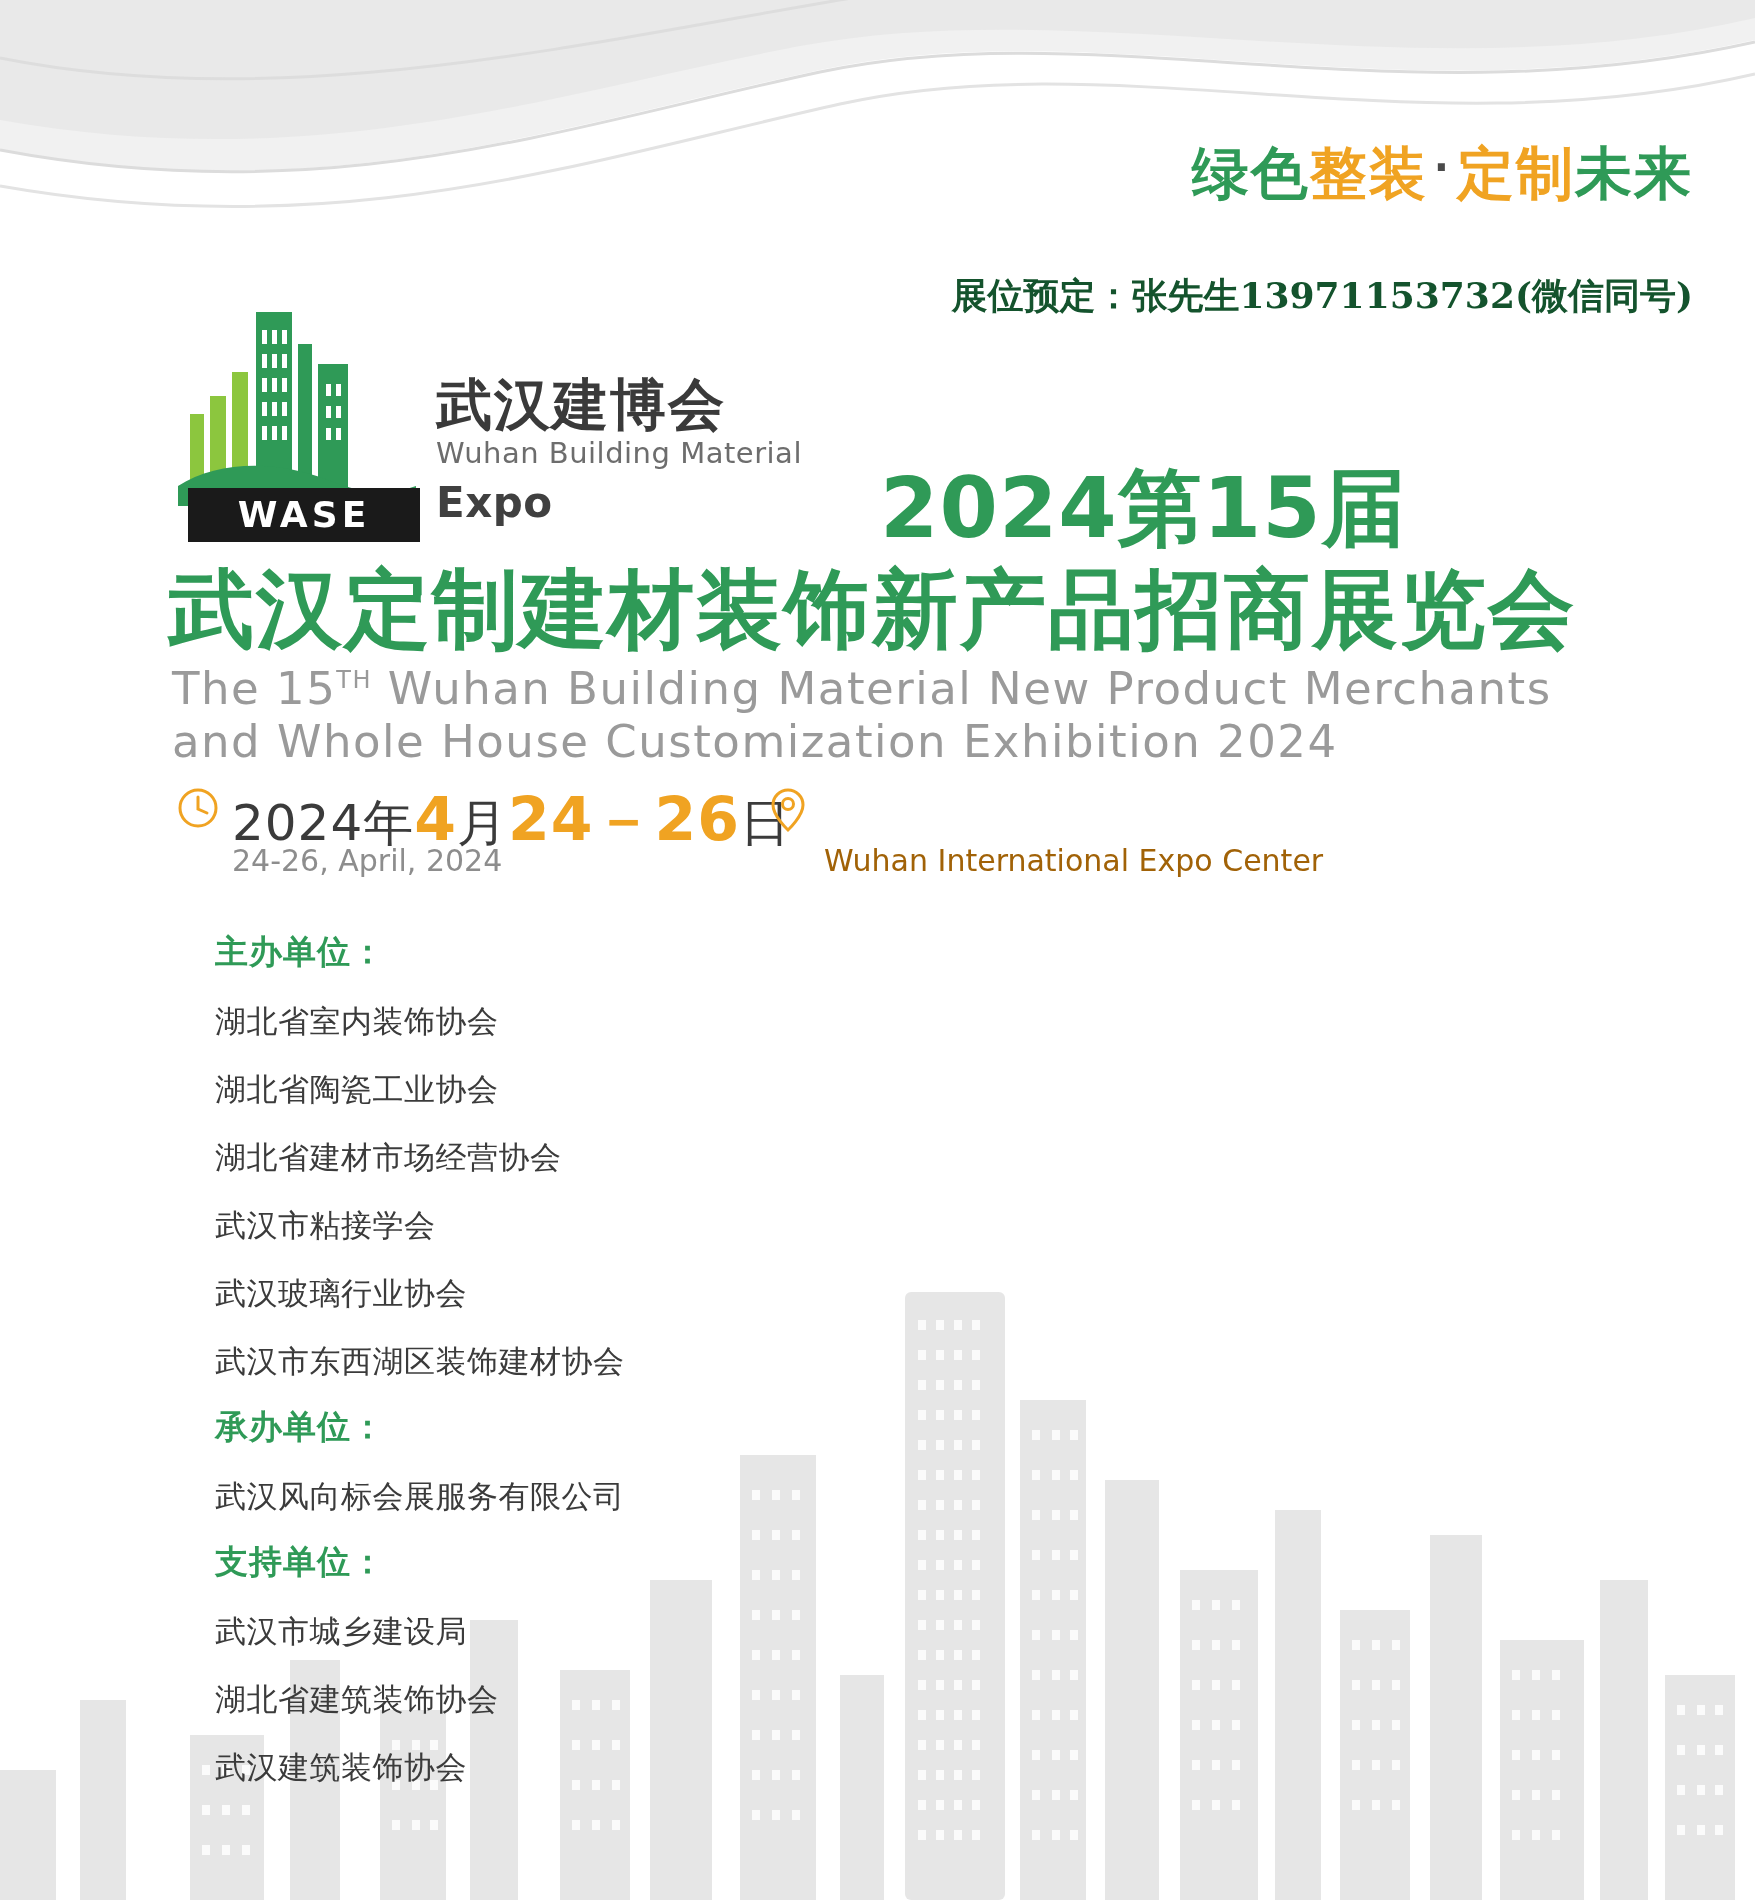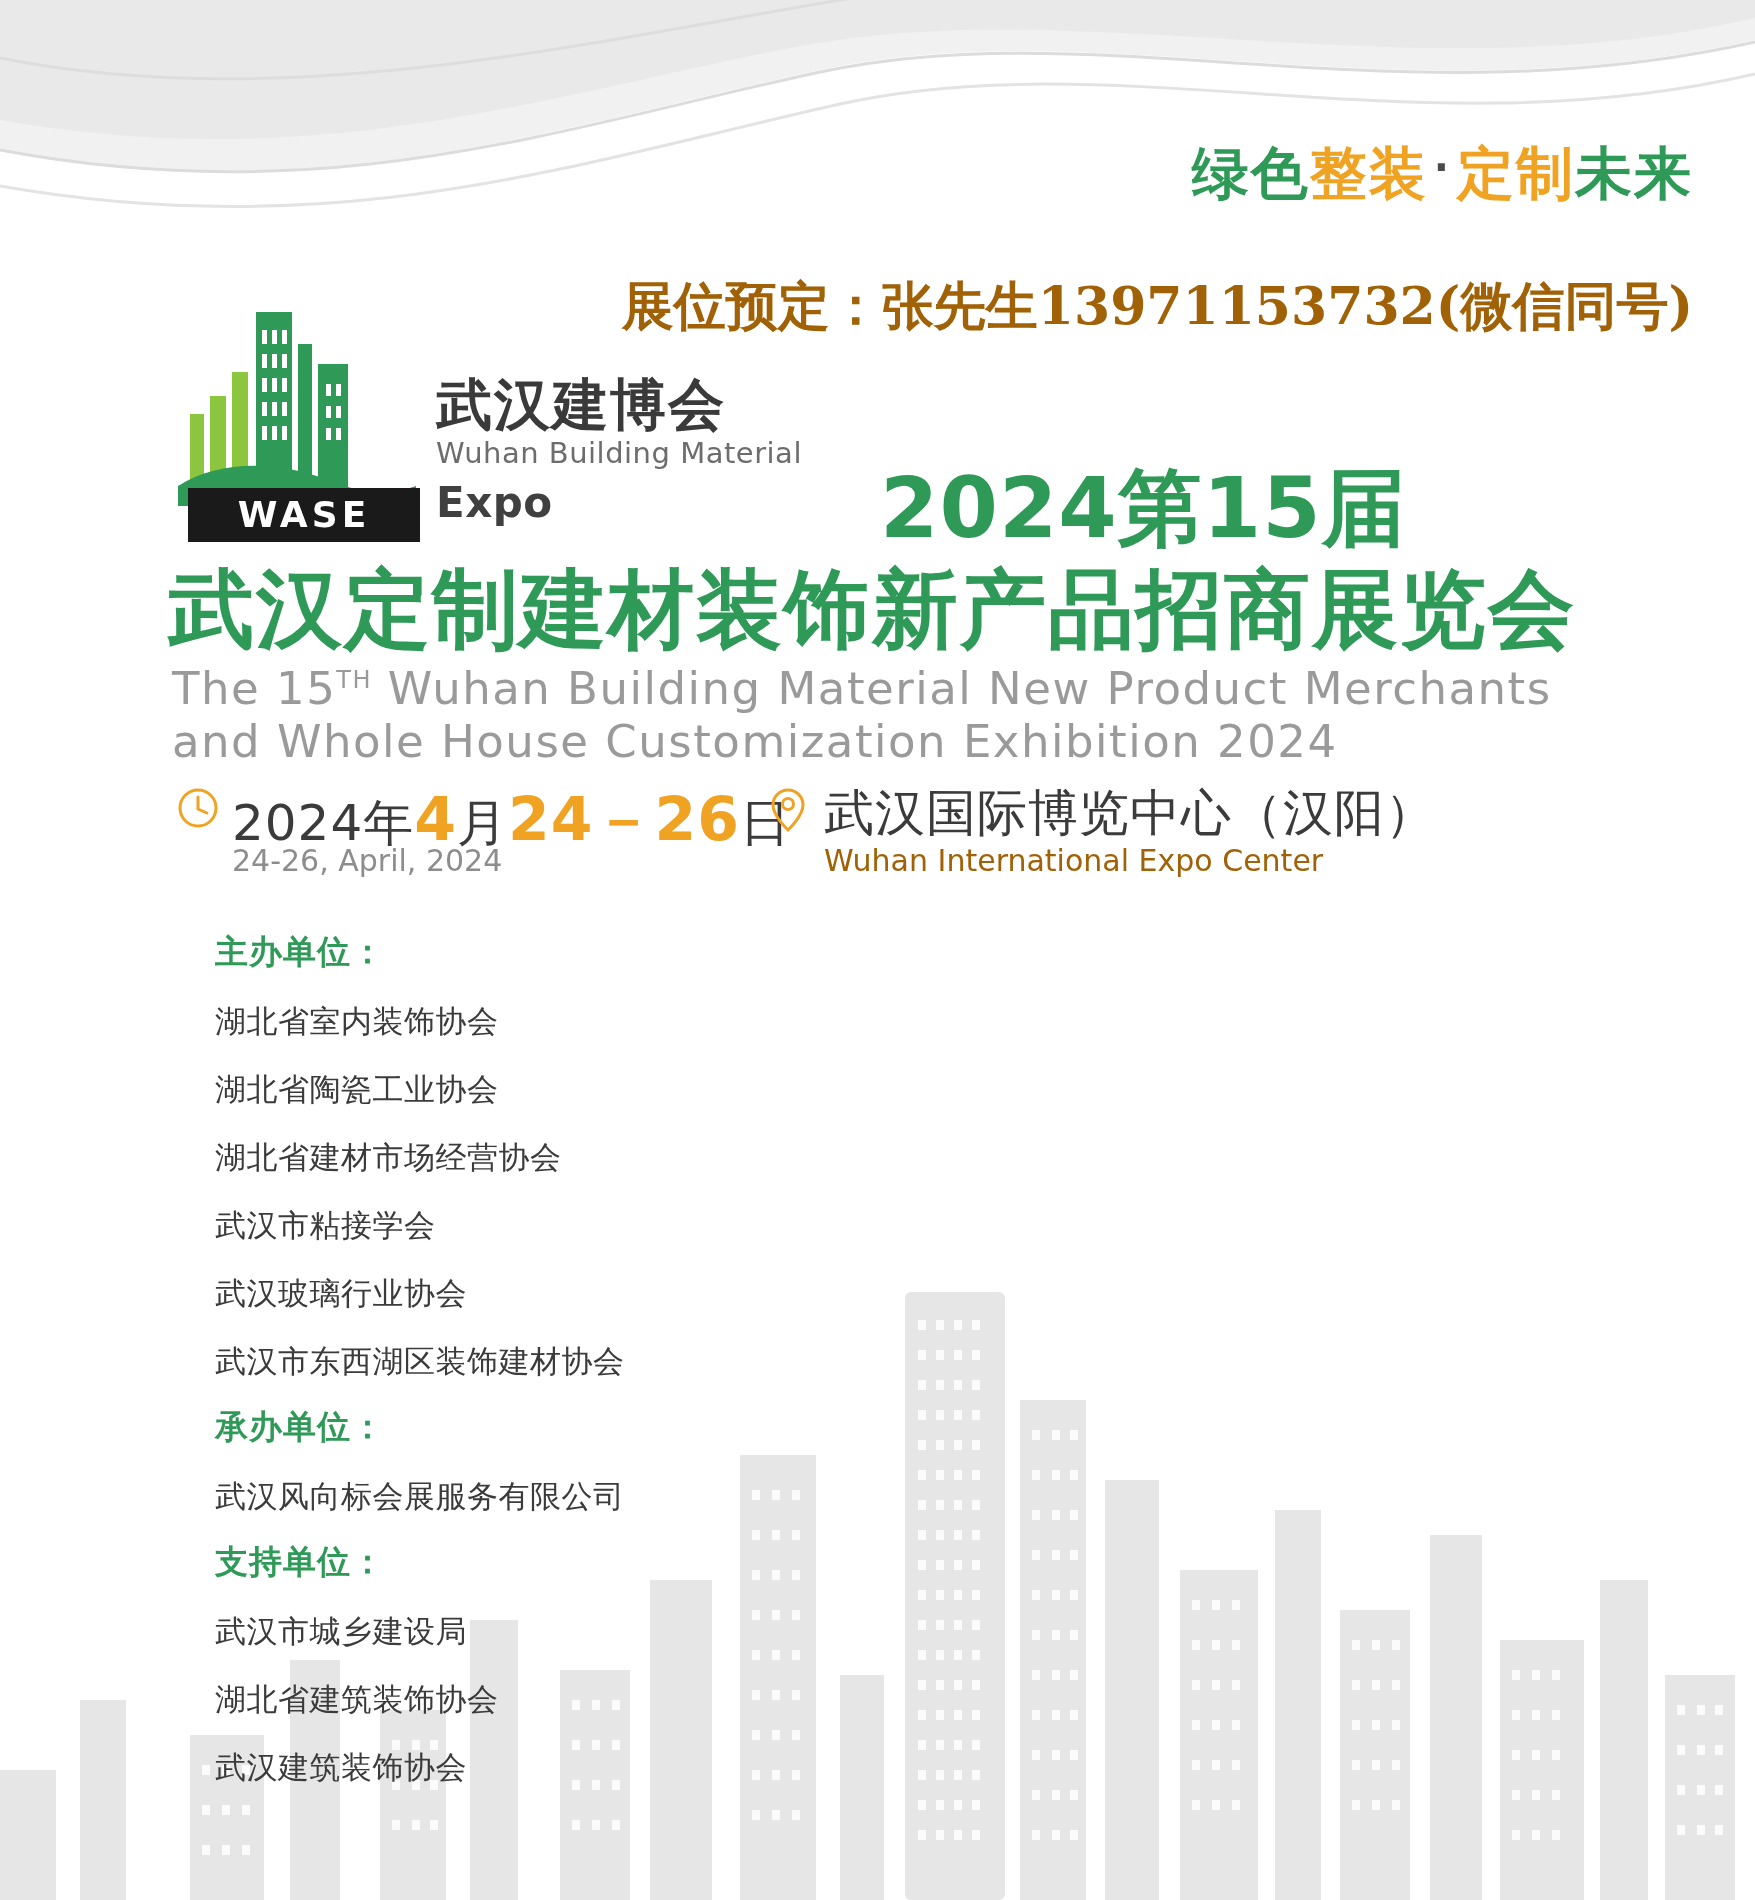--- a/index.html
+++ b/index.html
@@ -49,23 +49,23 @@
   }
   .slogan .g { color: #2f9a57; }
   .slogan .o { color: #f0a322; }
   .slogan .dot { color: #4a4a4a; font-size: 40px; vertical-align: 12px; padding: 0 6px;}
 
   
   .booth {
     position: absolute;
     top: 272px;
     right: 62px;
-    font-size: 52px;
-    font-weight: bold;
-    color: #a16207;
+    font-size: 36px;
+    font-weight: bold;
+    color: #14532d;
     white-space: nowrap;
     font-family: "DejaVu Serif", "Liberation Serif", serif;
   }
 
   
   .logo-block {
     position: absolute;
     left: 178px;
     top: 310px;
     width: 620px;
@@ -548,21 +548,20 @@
     <span>2024年</span><span class="big">4</span><span>月</span><span class="big">24－26</span><span>日</span>
   </div>
   <div class="date-en">24-26, April, 2024</div>
 
   <span class="pin-icon">
     <svg width="40" height="48" viewBox="0 0 40 48" xmlns="http://www.w3.org/2000/svg">
       <path d="M20 4 C11.7 4 5 10.7 5 19 C5 30 20 44 20 44 C20 44 35 30 35 19 C35 10.7 28.3 4 20 4 Z" fill="none" stroke="#f0a322" stroke-width="3"></path>
       <circle cx="20" cy="18" r="5.5" fill="none" stroke="#f0a322" stroke-width="3"></circle>
     </svg>
   </span>
-  <div class="venue-cn">武汉国际博览中心（汉阳）</div>
   <div class="venue-en">Wuhan International Expo Center</div>
 </div>
 
 <div class="orgs">
   <div class="org-head">主办单位：</div>
   <div class="org-item">湖北省室内装饰协会</div>
   <div class="org-item">湖北省陶瓷工业协会</div>
   <div class="org-item">湖北省建材市场经营协会</div>
   <div class="org-item">武汉市粘接学会</div>
   <div class="org-item">武汉玻璃行业协会</div>

